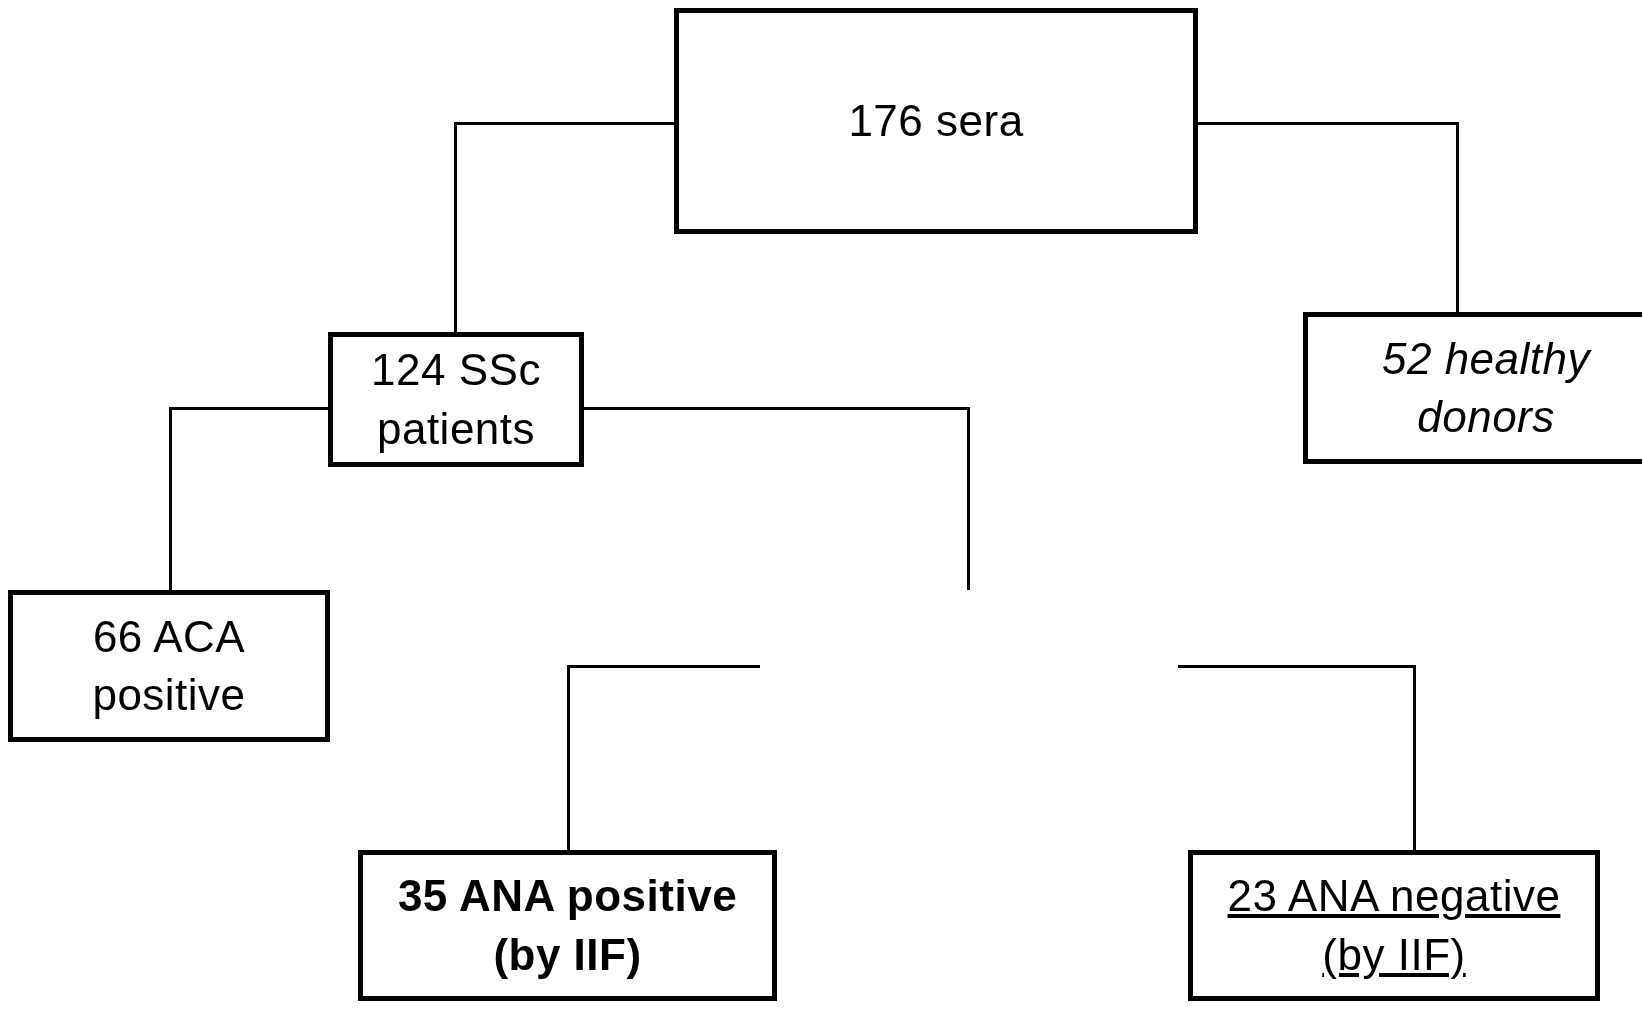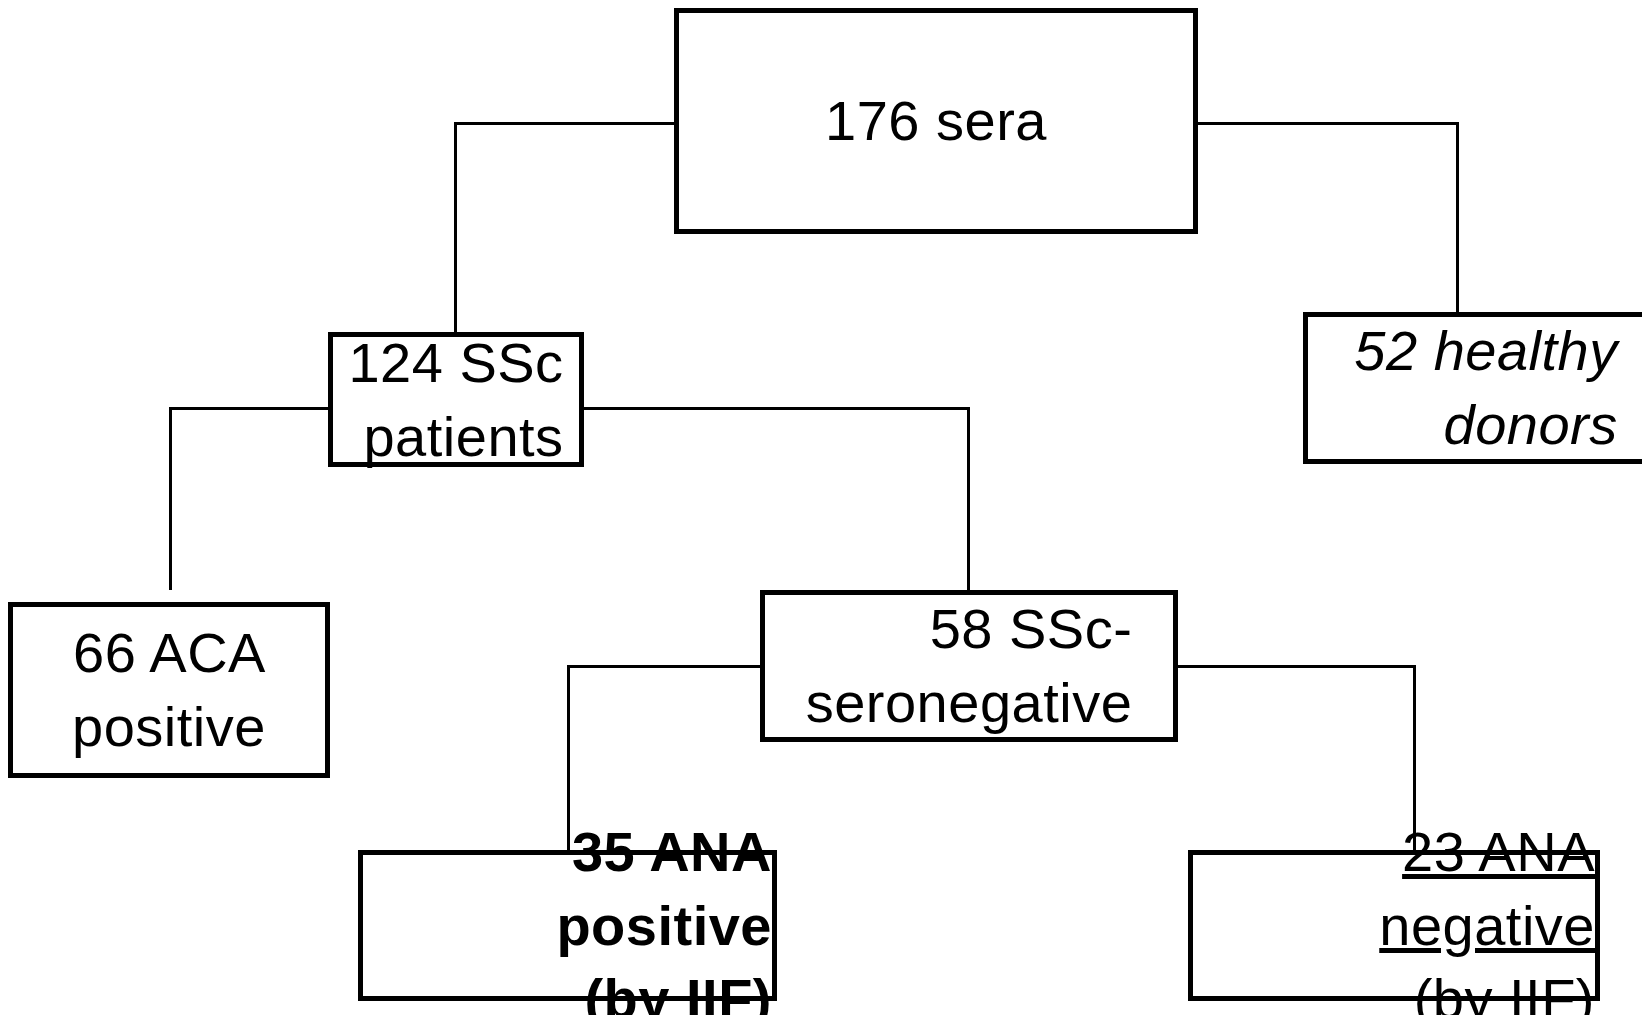--- a/index.html
+++ b/index.html
@@ -21,36 +21,35 @@
     border: 5px solid #000000;
     background: #ffffff;
     display: flex;
     align-items: center;
     justify-content: center;
     text-align: center;
     z-index: 2;
   }
   .node .label {
     white-space: pre-line;
-    font-size: 56px;
+    font-size: 44px;
     line-height: 1.32;
     color: #000000;
     letter-spacing: 0.5px;
-    text-align: right;
   }
   .line {
     position: absolute;
     background: #000000;
     z-index: 1;
   }
   
   .n-sera            { left: 674px;  top: 8px;   width: 524px; height: 226px; }
   .n-ssc-patients    { left: 328px;  top: 332px; width: 256px; height: 135px; }
   .n-healthy-donors  { left: 1303px; top: 312px; width: 366px; height: 152px; font-style: italic; }
-  .n-aca-positive    { left: 8px;    top: 590px; width: 322px; height: 176px; margin-top: 12px; }
+  .n-aca-positive    { left: 8px;    top: 590px; width: 322px; height: 152px; }
   .n-seronegative    { left: 760px;  top: 590px; width: 418px; height: 152px; }
   .n-ana-positive    { left: 358px;  top: 850px; width: 419px; height: 151px; font-weight: bold; }
   .n-ana-negative    { left: 1188px; top: 850px; width: 412px; height: 151px; text-decoration: underline; }
 </style>
 </head>
 <body>
 
 <div class="canvas">
 
   <div class="line" style="left:454px; top:122px; width:220px; height:3px;"></div>
@@ -83,24 +82,20 @@
   <div class="node n-healthy-donors">
     <div class="label">52 healthy
 donors</div>
   </div>
 
   <div class="node n-aca-positive">
     <div class="label">66 ACA
 positive</div>
   </div>
 
-  <div class="node n-seronegative">
-    <div class="label">58 SSc-
-seronegative</div>
-  </div>
 
   <div class="node n-ana-positive">
     <div class="label">35 ANA positive
 (by IIF)</div>
   </div>
 
   <div class="node n-ana-negative">
     <div class="label">23 ANA negative
 (by IIF)</div>
   </div>

